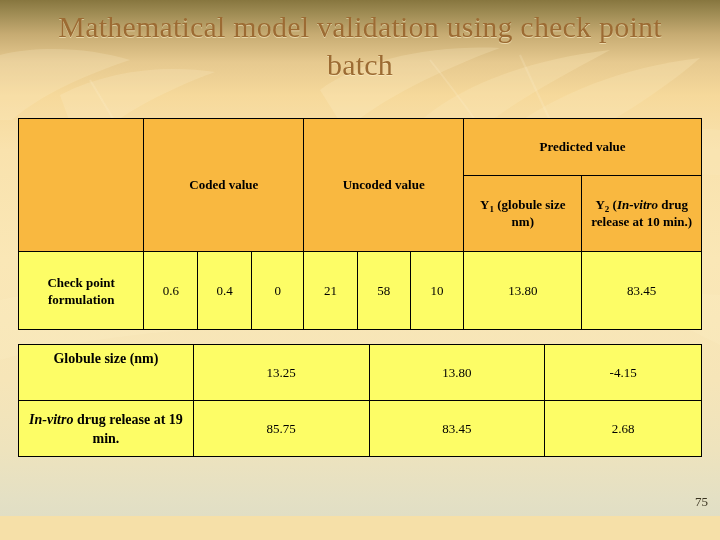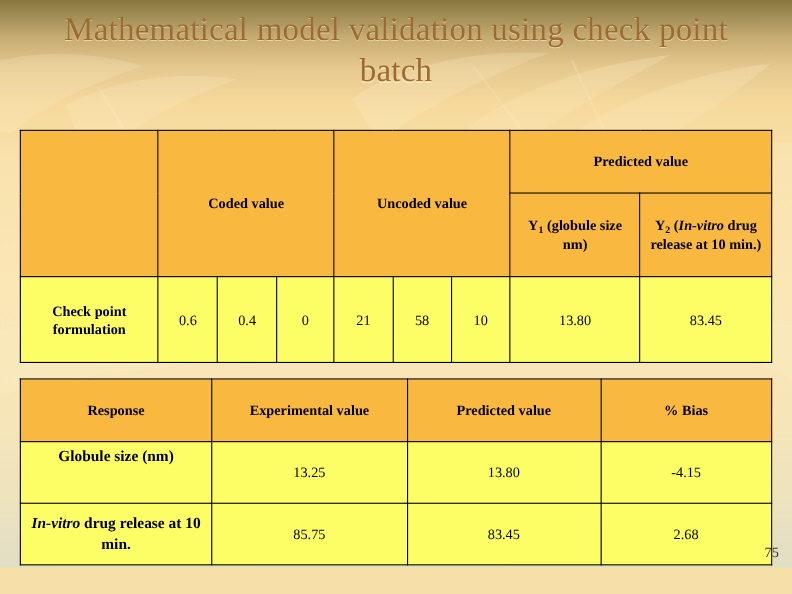--- a/index.html
+++ b/index.html
@@ -196,35 +196,29 @@
         <td class="tbody-cell cell-num c-uncoded">58</td>
         <td class="tbody-cell cell-num c-uncoded">10</td>
         <td class="tbody-cell cell-num c-y1">13.80</td>
         <td class="tbody-cell cell-num c-y2">83.45</td>
       </tr>
     </tbody>
   </table>
 
   <table id="table2">
     <tbody>
-      <tr class="hrow">
-        <td class="thead-cell c-resp">Response</td>
-        <td class="thead-cell c-exp">Experimental value</td>
-        <td class="thead-cell c-pred">Predicted value</td>
-        <td class="thead-cell c-bias">% Bias</td>
-      </tr>
       <tr class="drow">
         <td class="tbody-cell row-head c-resp va-top">Globule size (nm)</td>
         <td class="tbody-cell cell-num c-exp">13.25</td>
         <td class="tbody-cell cell-num c-pred">13.80</td>
         <td class="tbody-cell cell-num c-bias">-4.15</td>
       </tr>
       <tr class="drow">
         <td class="tbody-cell row-head c-resp">
-          <span class="ital">In-vitro</span><span> drug release at 10 min.</span>
+          <span class="ital">In-vitro</span><span> drug release at 19 min.</span>
         </td>
         <td class="tbody-cell cell-num c-exp">85.75</td>
         <td class="tbody-cell cell-num c-pred">83.45</td>
         <td class="tbody-cell cell-num c-bias">2.68</td>
       </tr>
     </tbody>
   </table>
 
   <div class="slide-number">75</div>
 

